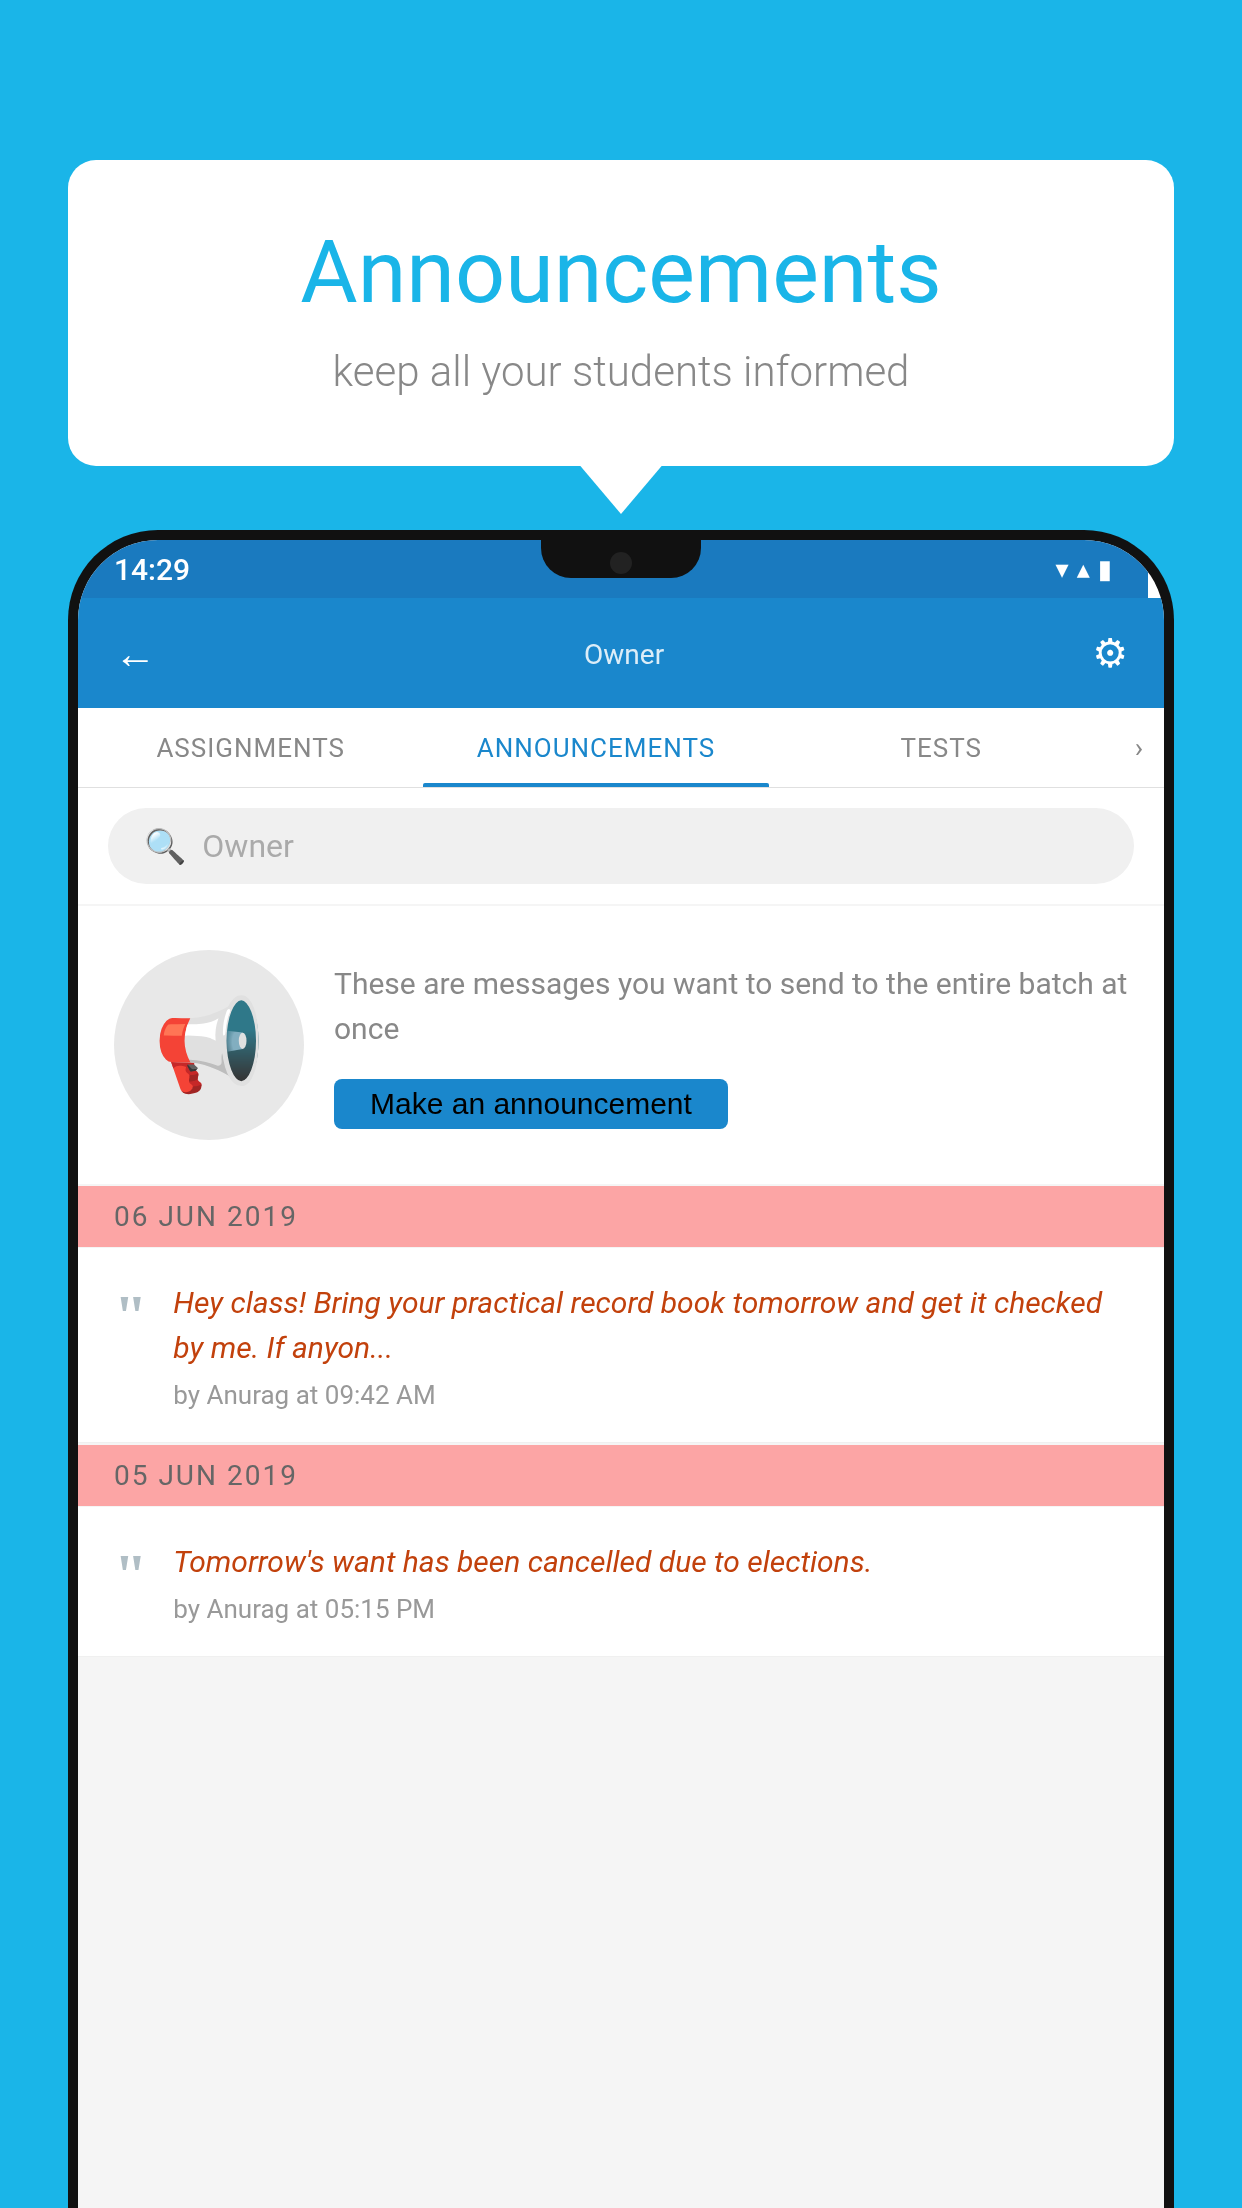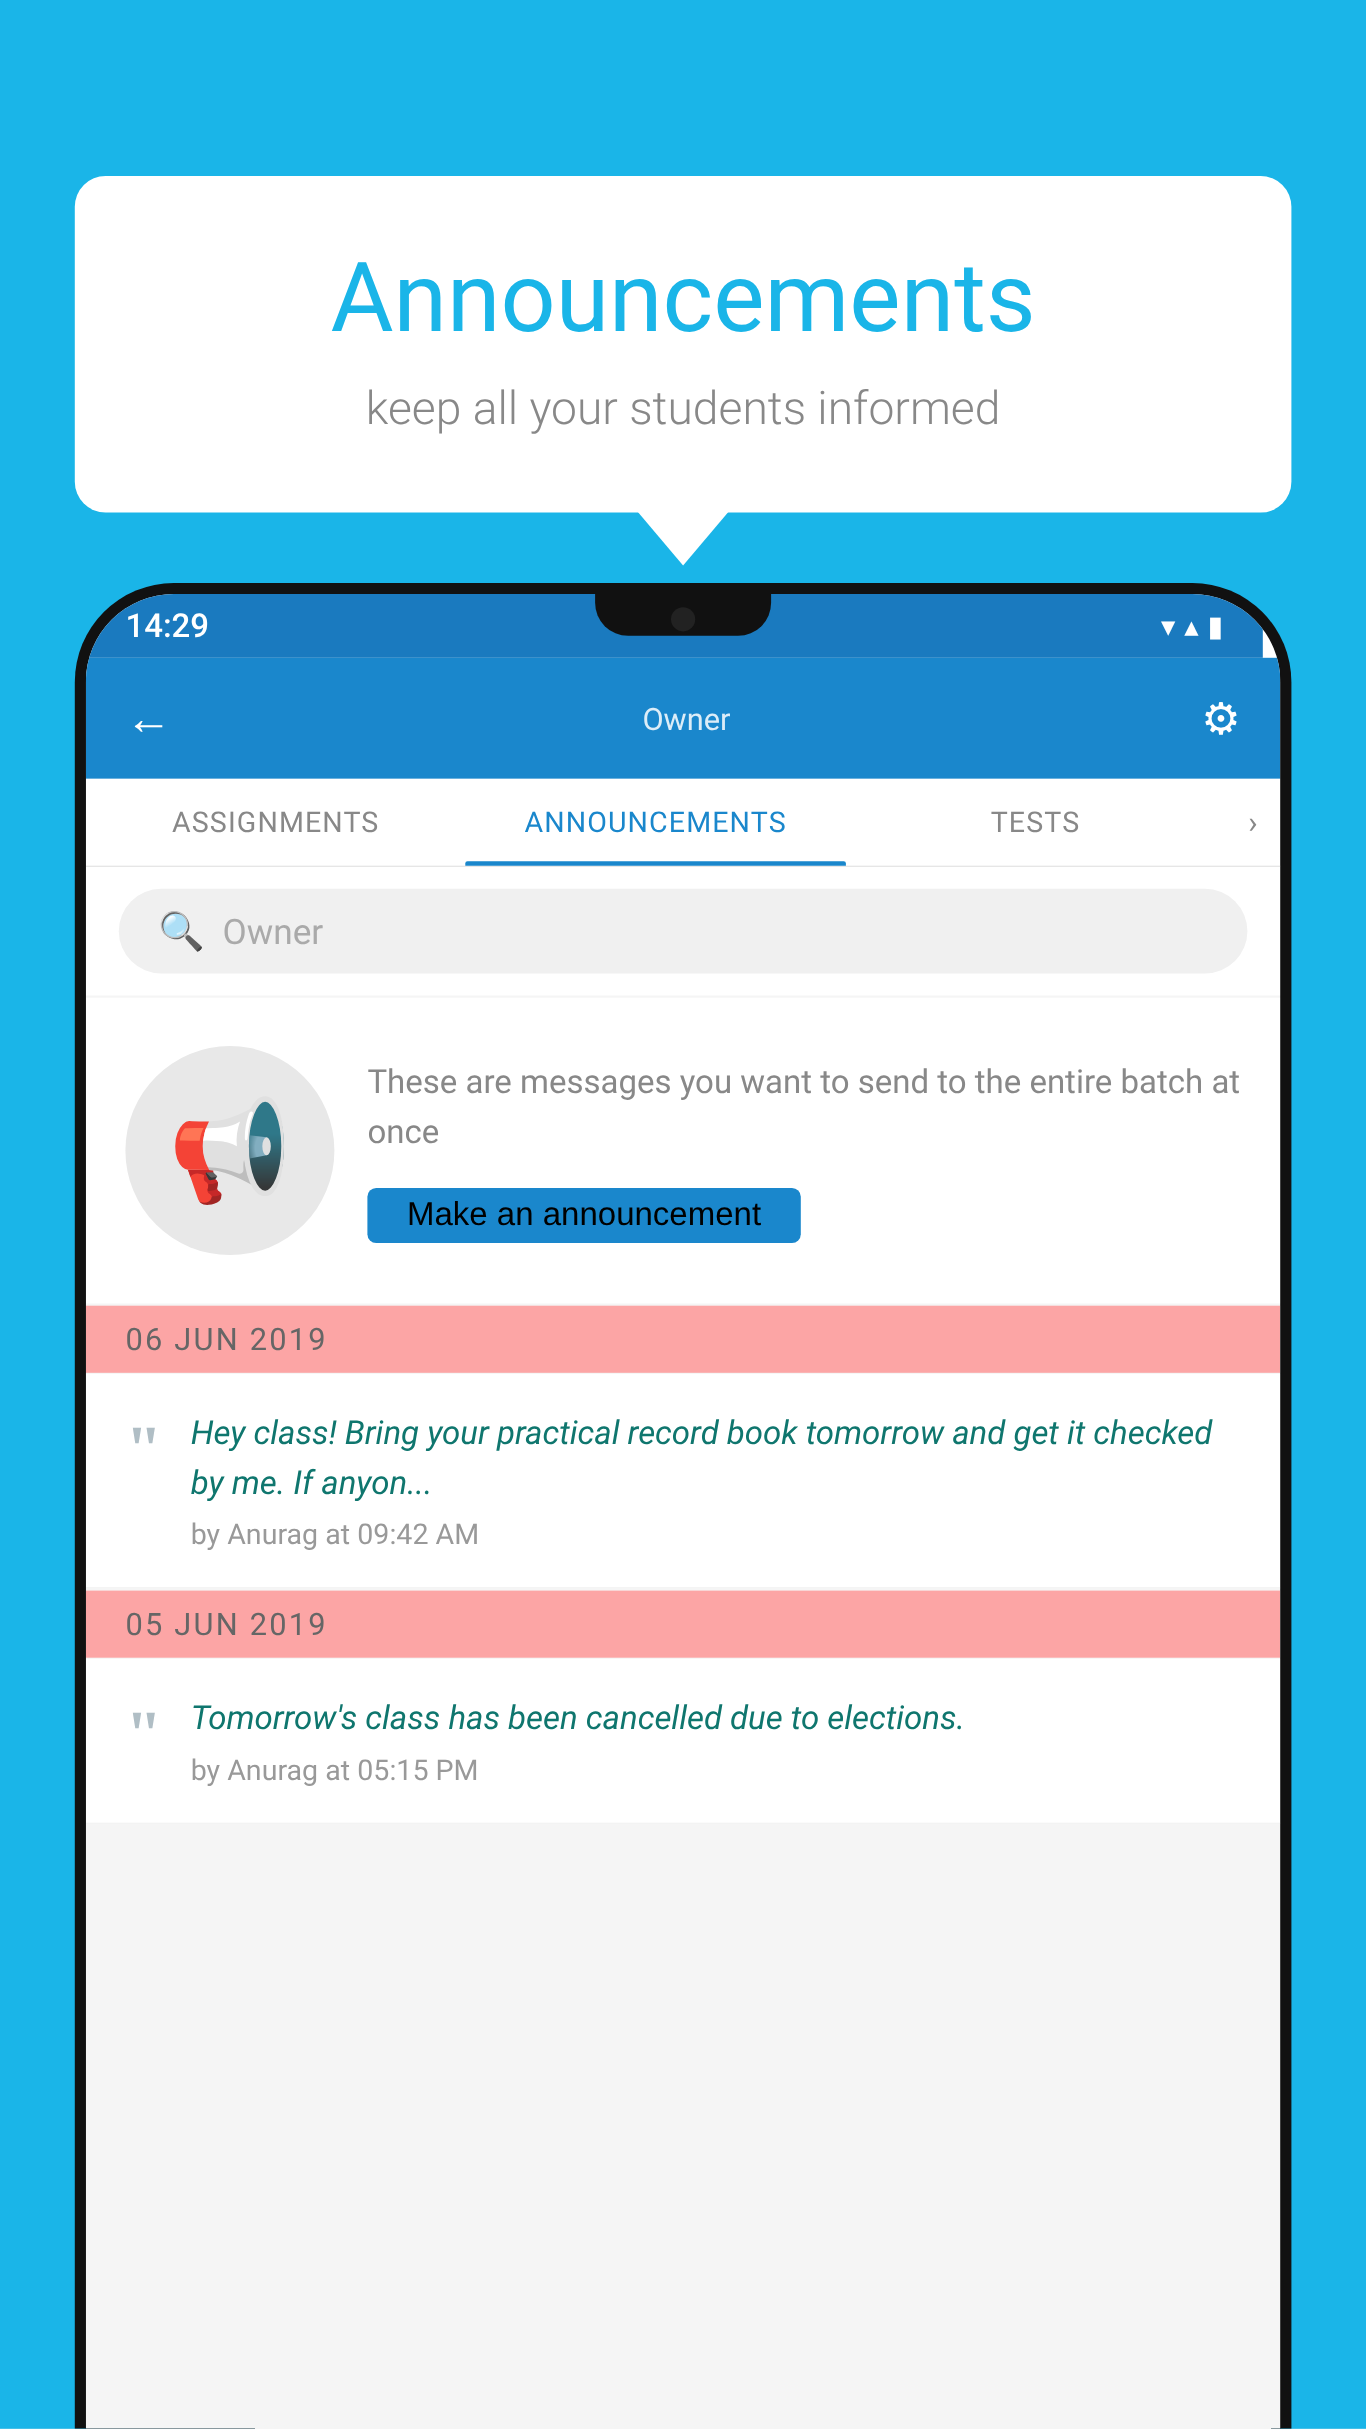--- a/index.html
+++ b/index.html
@@ -354,21 +354,21 @@
       line-height: 1;
       margin-top: 6px;
       flex-shrink: 0;
     }
 
     .announcement-content {
       flex: 1;
     }
 
     .announcement-text {
-      color: #0f766e;
+      color: #c2410c;
       font-size: 30px;
       font-style: italic;
       line-height: 1.5;
       margin-bottom: 10px;
     }
 
     .announcement-meta {
       color: #999;
       font-size: 26px;
     }
@@ -461,21 +461,21 @@
             <div class="announcement-text">Hey class! Bring your practical record book tomorrow and get it checked by me. If anyon...</div>
             <div class="announcement-meta">by Anurag at 09:42 AM</div>
           </div>
         </div>
 
         <div class="date-separator">05  JUN  2019</div>
 
         <div class="announcement-item">
           <div class="quote-icon">"</div>
           <div class="announcement-content">
-            <div class="announcement-text">Tomorrow's class has been cancelled due to elections.</div>
+            <div class="announcement-text">Tomorrow's want has been cancelled due to elections.</div>
             <div class="announcement-meta">by Anurag at 05:15 PM</div>
           </div>
         </div>
 
       </div>
     </div>
   </div>
 </div>
 
 </body></html>

